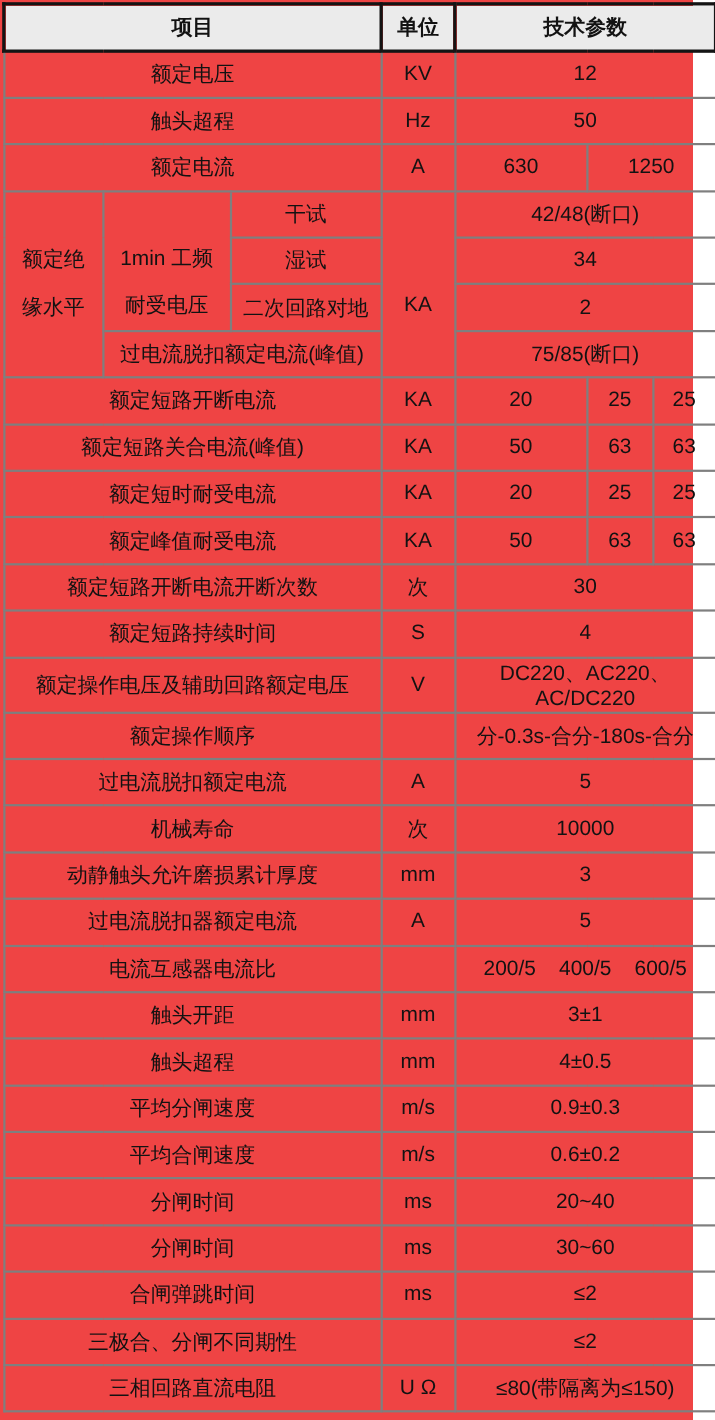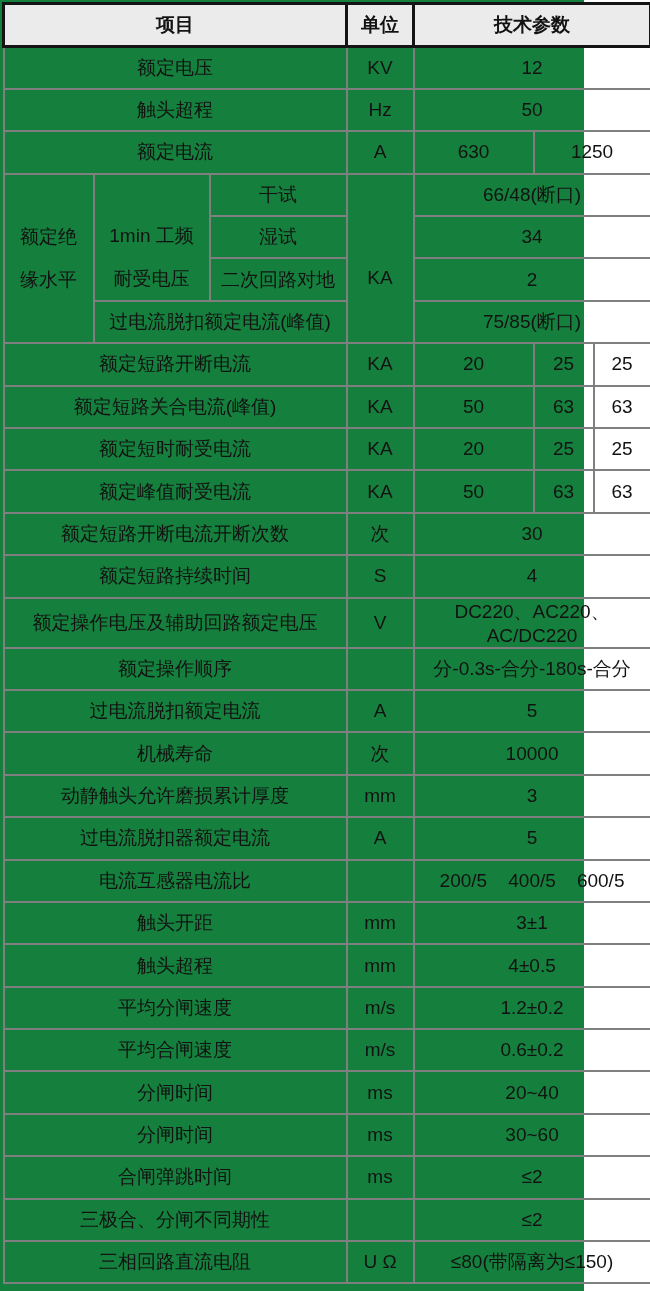--- a/index.html
+++ b/index.html
@@ -3,25 +3,25 @@
 <meta charset="utf-8">
 <style>
   html, body {
     margin: 0;
     padding: 0;
     background: #ffffff;
     width: 650px;
     font-family: "Liberation Sans", sans-serif;
   }
   .page {
-    width: 584px;
+    width: 630px;
     height: 1291px;
     box-sizing: border-box;
     padding: 2px 1px 0 2px;
-    background: #15803d;
+    background: #ef4444;
   }
   table.spec {
     border-collapse: collapse;
     table-layout: fixed;
     width: 647px;
   }
   td, th {
     border: 2px solid #7f7f7f;
     text-align: center;
     vertical-align: middle;
@@ -81,21 +81,21 @@
         <td>630</td>
         <td colspan="2">1250</td>
       </tr>
       <tr>
         <td rowspan="4" class="two-line">额定绝
 缘水平</td>
         <td rowspan="3" class="two-line align-bottom">1min 工频
 耐受电压</td>
         <td>干试</td>
         <td rowspan="4" class="ka-merged">KA</td>
-        <td colspan="3">66/48(断口)</td>
+        <td colspan="3">42/48(断口)</td>
       </tr>
       <tr>
         <td>湿试</td>
         <td colspan="3">34</td>
       </tr>
       <tr>
         <td>二次回路对地</td>
         <td colspan="3">2</td>
       </tr>
       <tr>
@@ -181,21 +181,21 @@
         <td colspan="3">3±1</td>
       </tr>
       <tr>
         <td colspan="3">触头超程</td>
         <td>mm</td>
         <td colspan="3">4±0.5</td>
       </tr>
       <tr>
         <td colspan="3">平均分闸速度</td>
         <td>m/s</td>
-        <td colspan="3">1.2±0.2</td>
+        <td colspan="3">0.9±0.3</td>
       </tr>
       <tr>
         <td colspan="3">平均合闸速度</td>
         <td>m/s</td>
         <td colspan="3">0.6±0.2</td>
       </tr>
       <tr>
         <td colspan="3">分闸时间</td>
         <td>ms</td>
         <td colspan="3">20~40</td>

